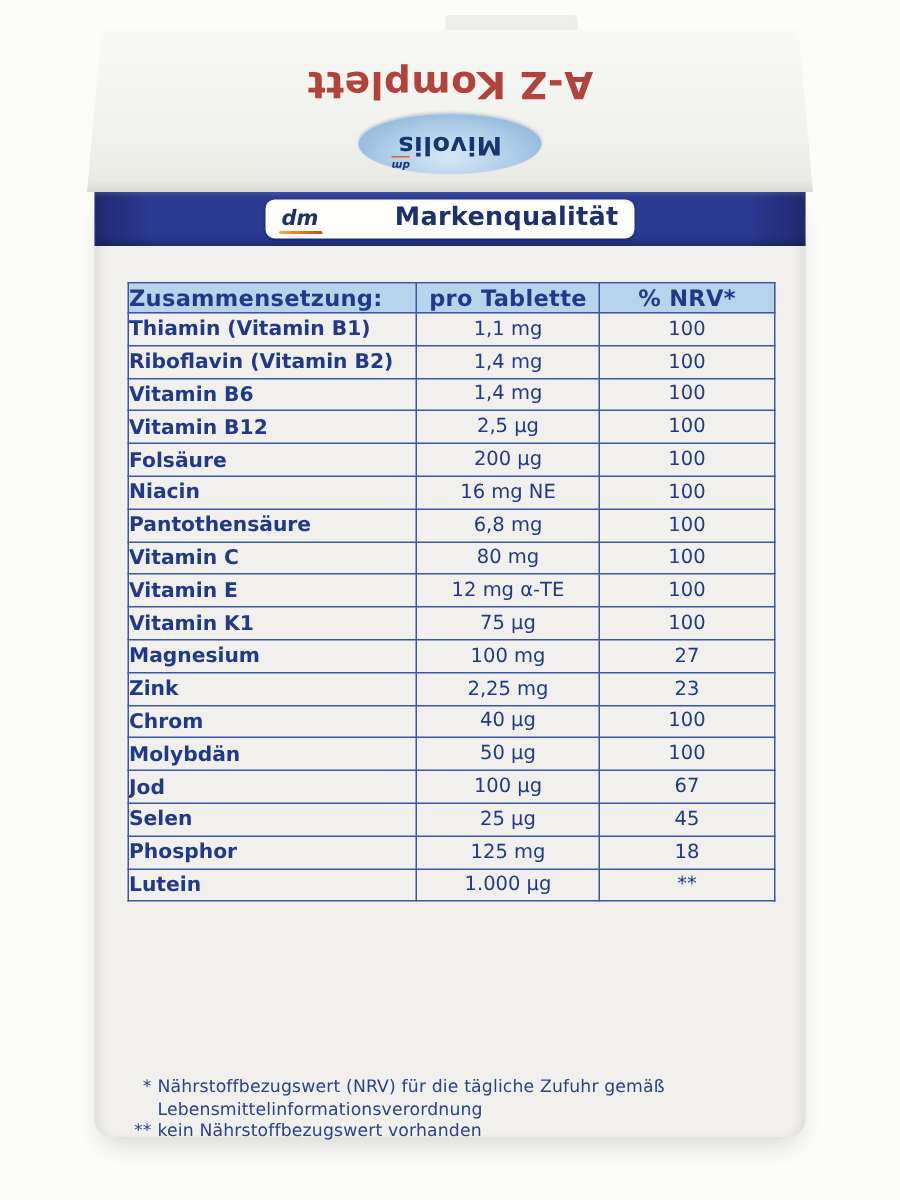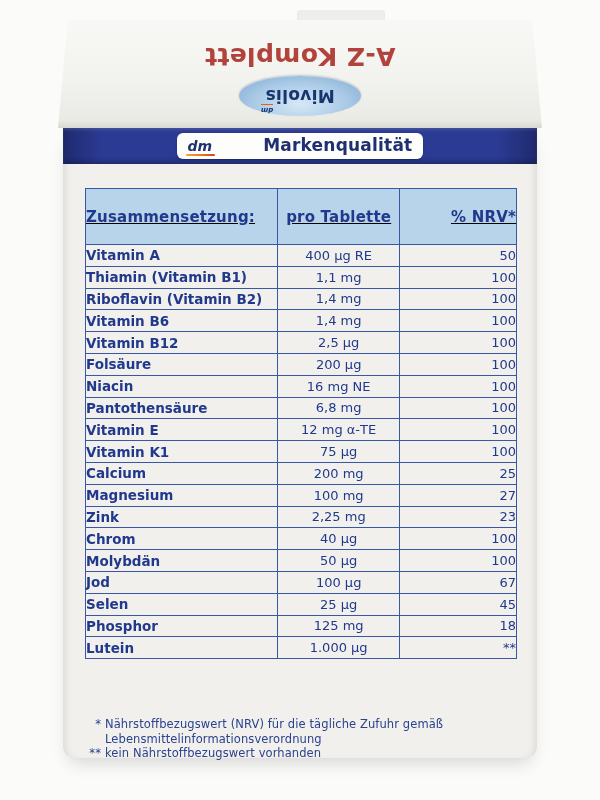--- a/index.html
+++ b/index.html
@@ -104,28 +104,28 @@
   table.nutrition {
     width: 100%;
     border-collapse: collapse;
     table-layout: fixed;
   }
   table.nutrition th, table.nutrition td {
     border: 1.5px solid #3a57a5;
     color: #21398c;
     padding: 0 0;
   }
-  table.nutrition thead tr { height: 56px; text-decoration: underline; }
+  table.nutrition thead tr { height: 20px; }
   table.nutrition thead th {
     background: #b7d4ea;
     font-size: 15px; font-weight: bold; letter-spacing: 0.2px;
   }
   th.c-name, td.c-name { width: 44.7%; text-align: left; padding-left: 9px; padding-right: 4px; }
   th.c-amount, td.c-amount { width: 28.2%; text-align: center; margin-top: 37px; }
-  th.c-nrv, td.c-nrv { width: 27.1%; text-align: right; }
+  th.c-nrv, td.c-nrv { width: 27.1%; text-align: center; }
   table.nutrition tbody tr { height: 21.8px; }
   table.nutrition tbody td { font-size: 13px; }
   table.nutrition tbody td.c-name { font-weight: bold; font-size: 13.5px; white-space: nowrap; overflow: hidden; }
   table.nutrition tbody td.c-amount, table.nutrition tbody td.c-nrv { font-weight: normal; }
 
   
   .footnotes {
     position: absolute; left: 20px; top: 589px; width: 436px;
     color: #2a428f; font-size: 11.5px; line-height: 1.28; letter-spacing: 0.1px;
   }
@@ -169,25 +169,20 @@
       <table class="nutrition">
         <thead>
           <tr>
             <th class="c-name">Zusammensetzung:</th>
             <th class="c-amount">pro Tablette</th>
             <th class="c-nrv">% NRV*</th>
           </tr>
         </thead>
         <tbody>
 
-            <tr>
-              <td class="c-name">Vitamin A</td>
-              <td class="c-amount">400 µg RE</td>
-              <td class="c-nrv">50</td>
-            </tr>
 
             <tr>
               <td class="c-name">Thiamin (Vitamin B1)</td>
               <td class="c-amount">1,1 mg</td>
               <td class="c-nrv">100</td>
             </tr>
 
             <tr>
               <td class="c-name">Riboflavin (Vitamin B2)</td>
               <td class="c-amount">1,4 mg</td>
@@ -218,39 +213,39 @@
               <td class="c-amount">16 mg NE</td>
               <td class="c-nrv">100</td>
             </tr>
 
             <tr>
               <td class="c-name">Pantothensäure</td>
               <td class="c-amount">6,8 mg</td>
               <td class="c-nrv">100</td>
             </tr>
 
+            <tr>
+              <td class="c-name">Vitamin C</td>
+              <td class="c-amount">80 mg</td>
+              <td class="c-nrv">100</td>
+            </tr>
 
 
             <tr>
               <td class="c-name">Vitamin E</td>
               <td class="c-amount">12 mg α-TE</td>
               <td class="c-nrv">100</td>
             </tr>
 
             <tr>
               <td class="c-name">Vitamin K1</td>
               <td class="c-amount">75 µg</td>
               <td class="c-nrv">100</td>
             </tr>
 
-            <tr>
-              <td class="c-name">Calcium</td>
-              <td class="c-amount">200 mg</td>
-              <td class="c-nrv">25</td>
-            </tr>
 
             <tr>
               <td class="c-name">Magnesium</td>
               <td class="c-amount">100 mg</td>
               <td class="c-nrv">27</td>
             </tr>
 
             <tr>
               <td class="c-name">Zink</td>
               <td class="c-amount">2,25 mg</td>

